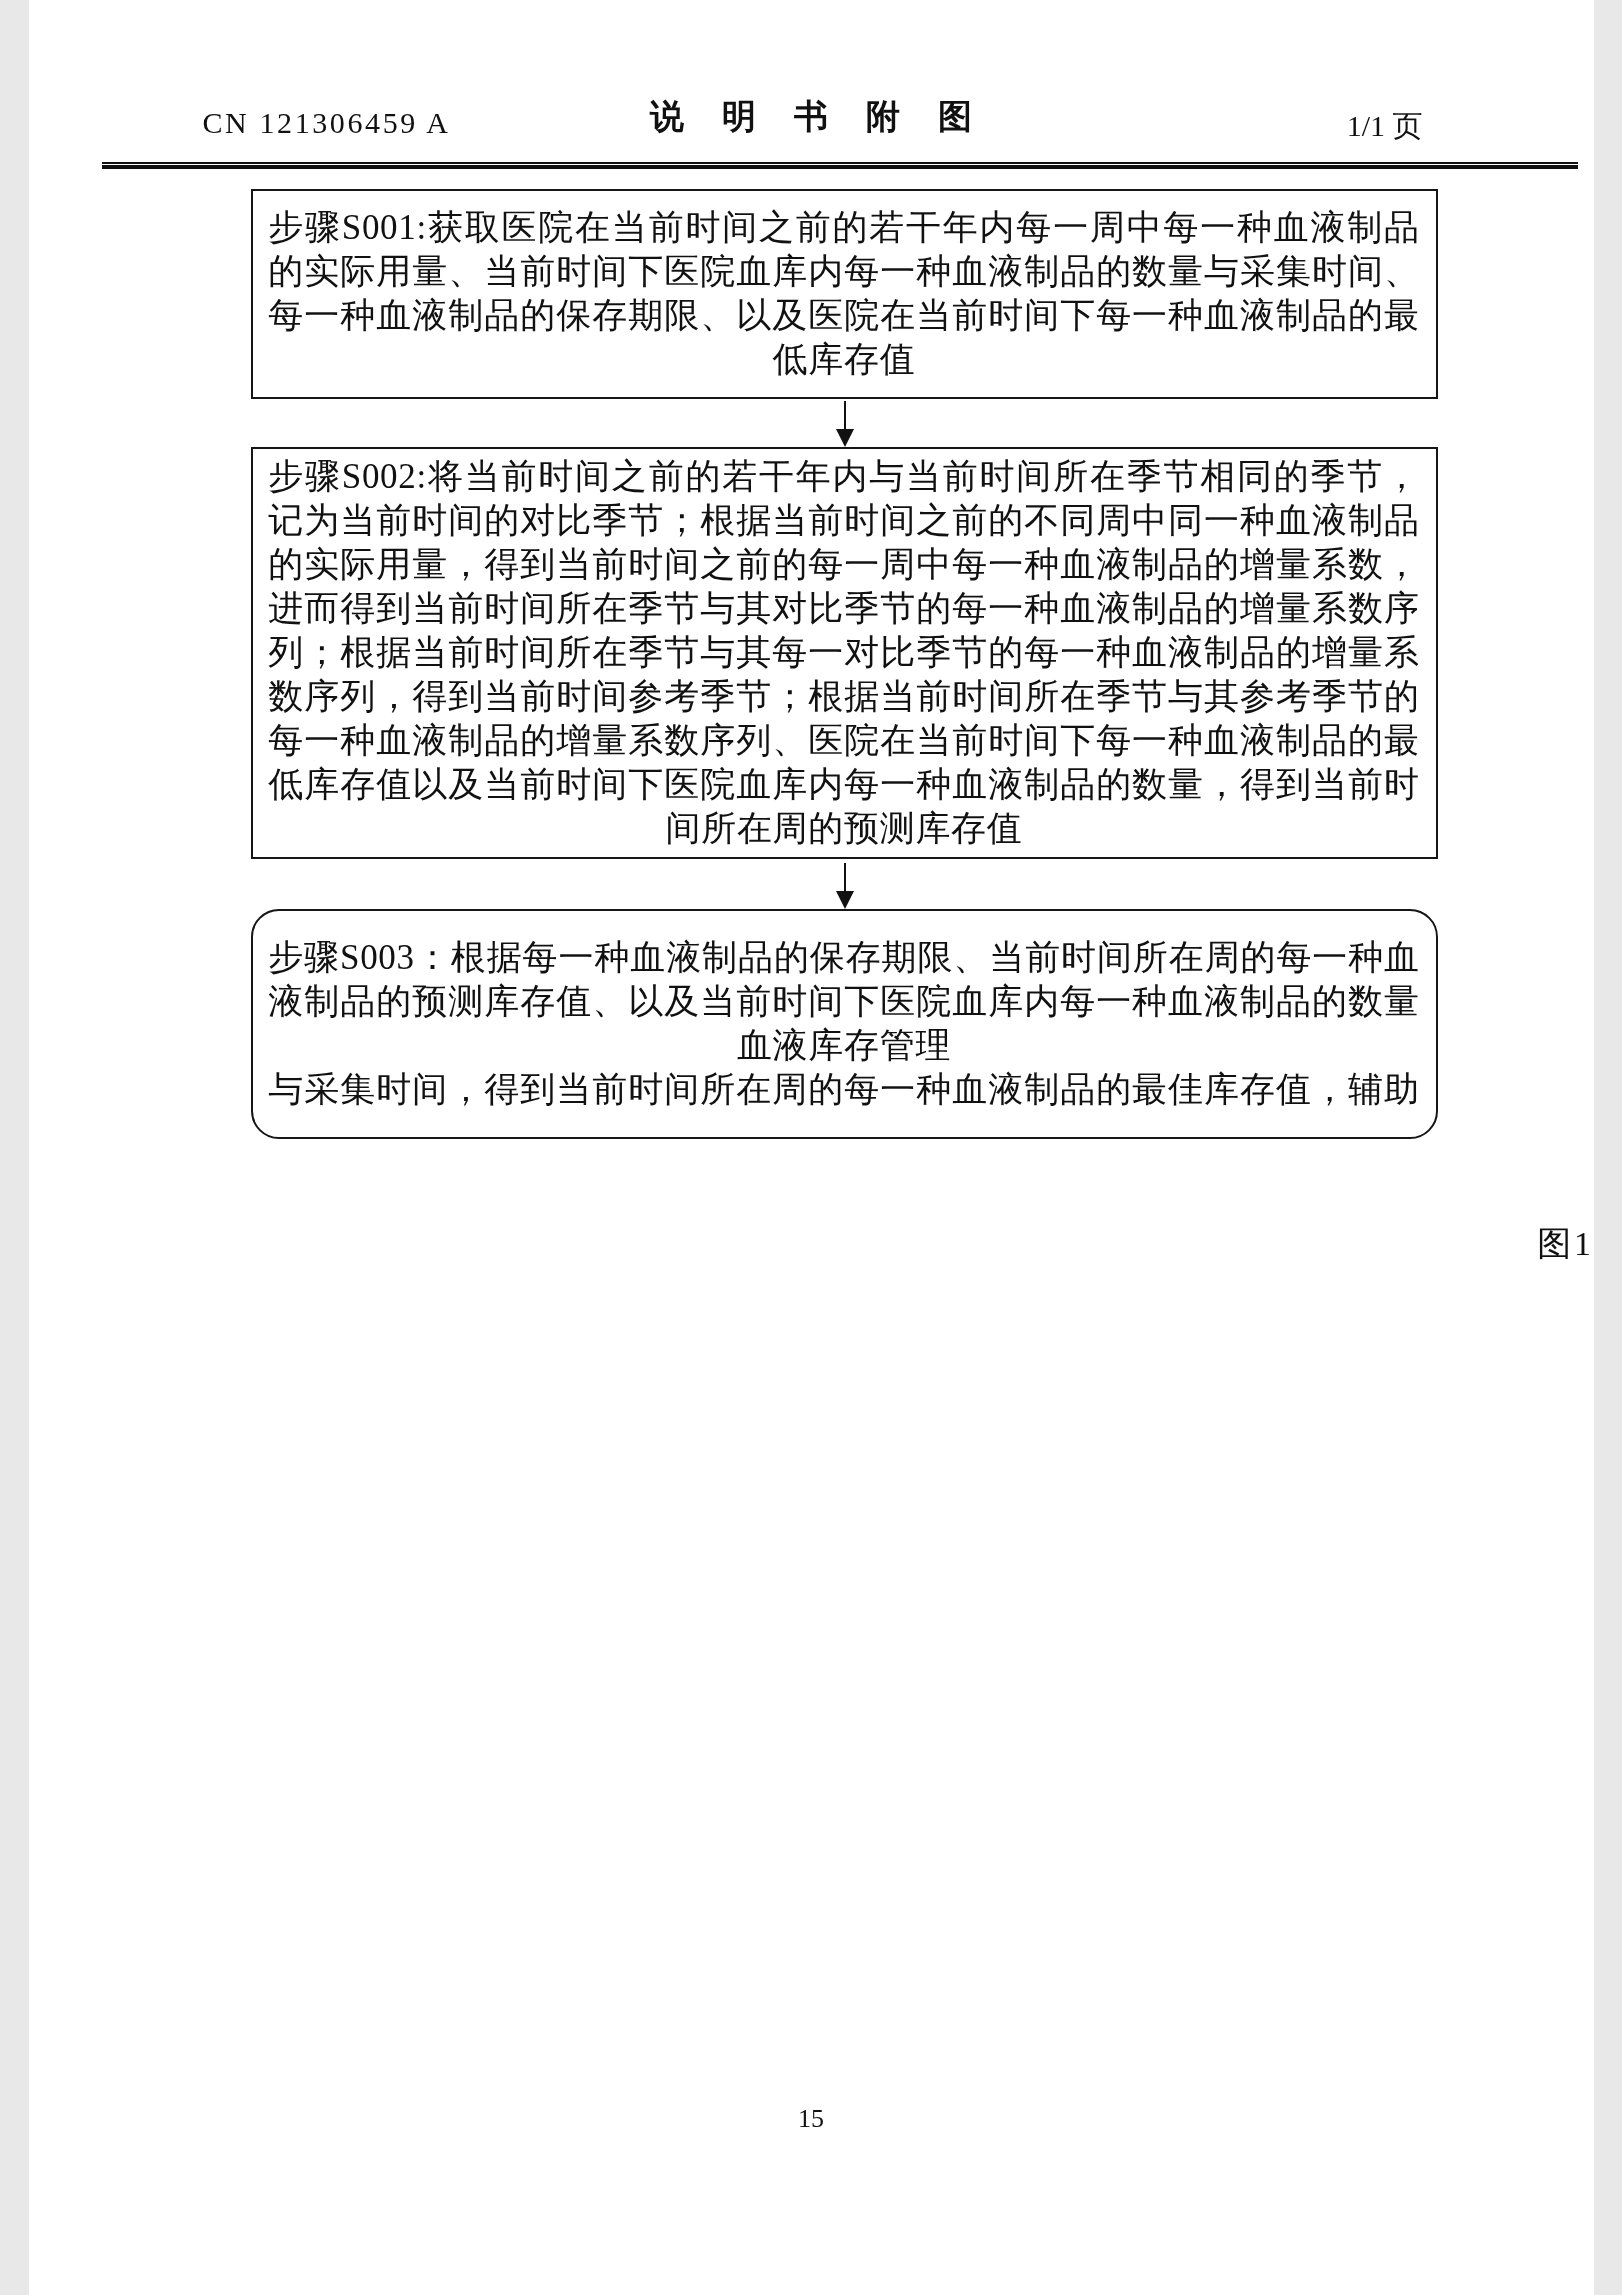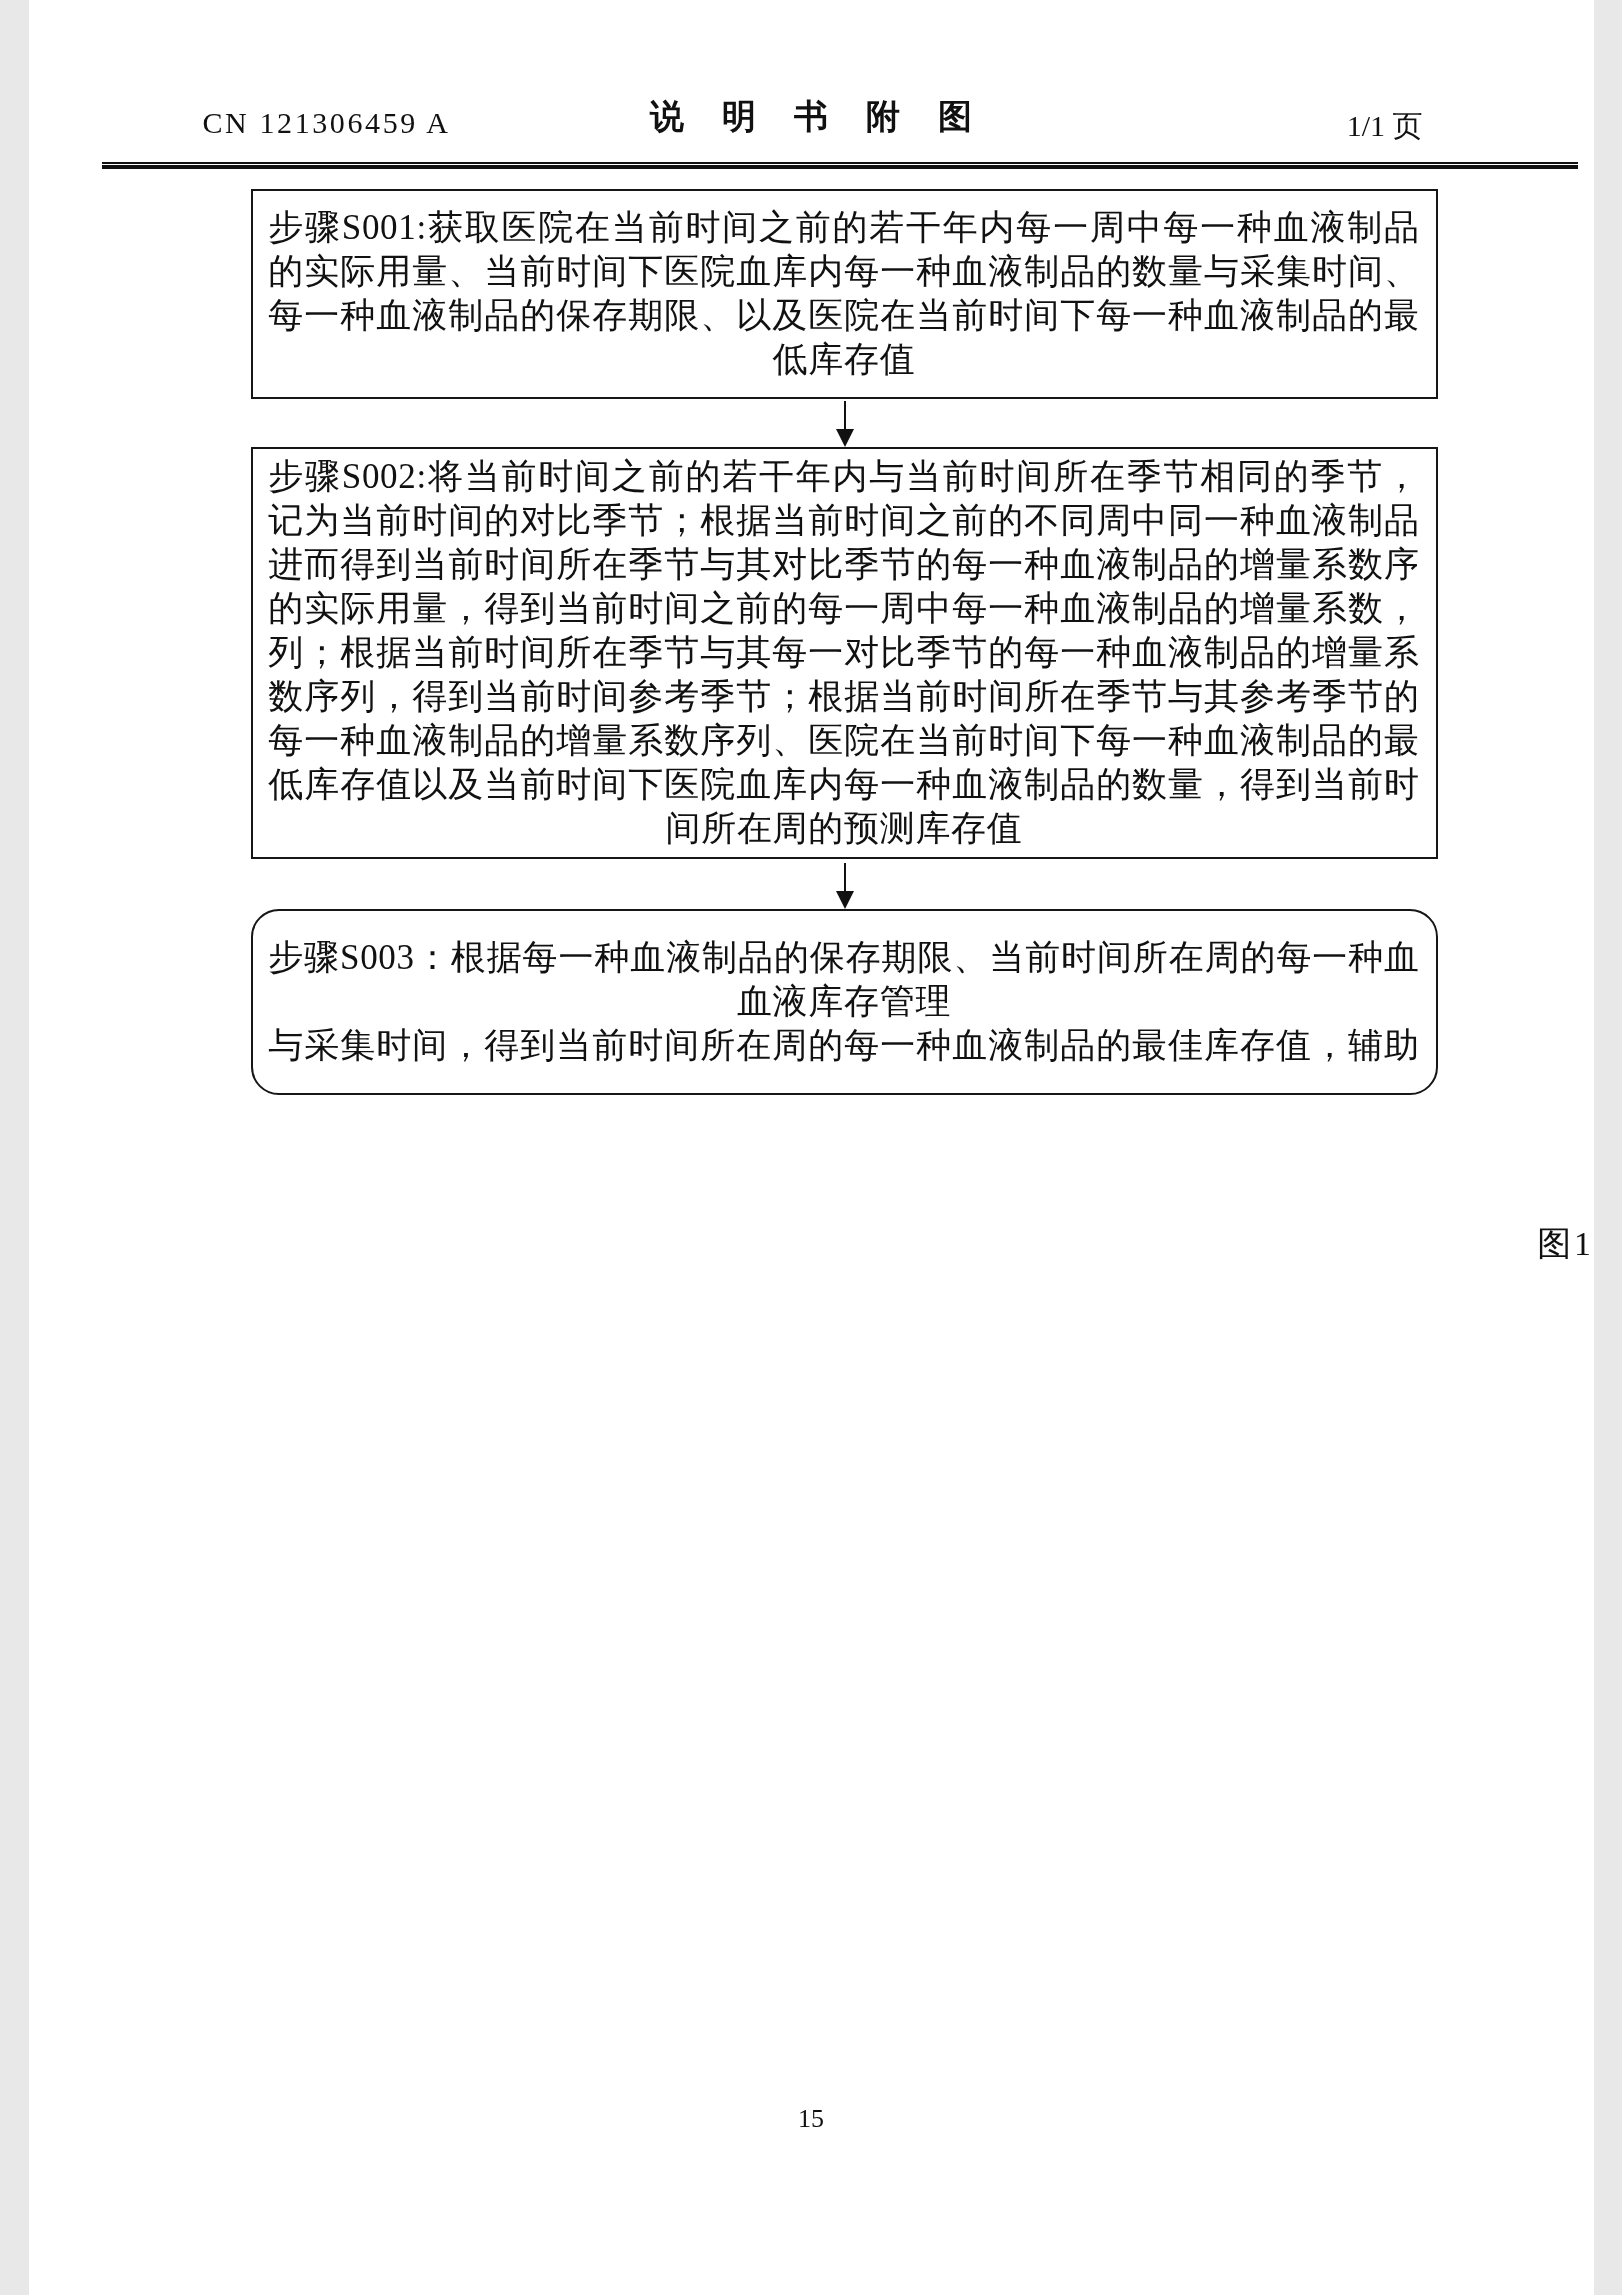--- a/index.html
+++ b/index.html
@@ -133,36 +133,37 @@
   </div>
 
   <div class="flow-arrow flow-arrow-1">
     <div class="shaft"></div>
     <div class="head"></div>
   </div>
 
   <div class="step-box step-box-2">
     <div class="line">步骤S002:将当前时间之前的若干年内与当前时间所在季节相同的季节，</div>
     <div class="line">记为当前时间的对比季节；根据当前时间之前的不同周中同一种血液制品</div>
+    <div class="line">的实际用量，得到当前时间之前的每一周中每一种血液制品的增量系数，</div>
     <div class="line">进而得到当前时间所在季节与其对比季节的每一种血液制品的增量系数序</div>
-    <div class="line">的实际用量，得到当前时间之前的每一周中每一种血液制品的增量系数，</div>
     <div class="line">列；根据当前时间所在季节与其每一对比季节的每一种血液制品的增量系</div>
     <div class="line">数序列，得到当前时间参考季节；根据当前时间所在季节与其参考季节的</div>
     <div class="line">每一种血液制品的增量系数序列、医院在当前时间下每一种血液制品的最</div>
     <div class="line">低库存值以及当前时间下医院血库内每一种血液制品的数量，得到当前时</div>
     <div class="line center">间所在周的预测库存值</div>
   </div>
 
   <div class="flow-arrow flow-arrow-2">
     <div class="shaft"></div>
     <div class="head"></div>
   </div>
 
   <div class="step-box step-box-3">
     <div class="line">步骤S003：根据每一种血液制品的保存期限、当前时间所在周的每一种血</div>
+    <div class="line">液制品的预测库存值、以及当前时间下医院血库内每一种血液制品的数量</div>
     <div class="line center">血液库存管理</div>
     <div class="line">与采集时间，得到当前时间所在周的每一种血液制品的最佳库存值，辅助</div>
   </div>
 
   <div class="figure-caption">图1</div>
 
   <div class="page-number">15</div>
 
 </div>
 

